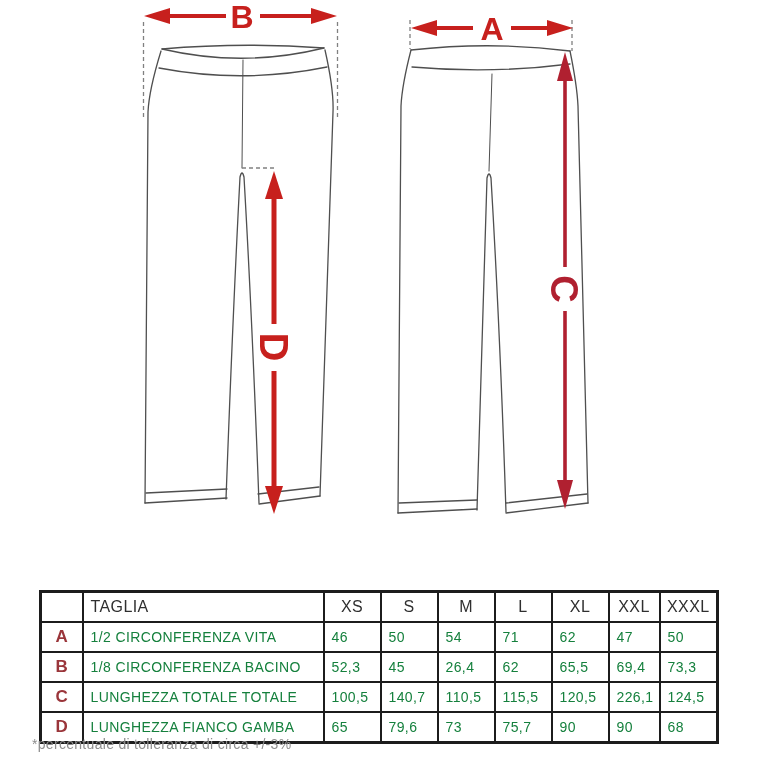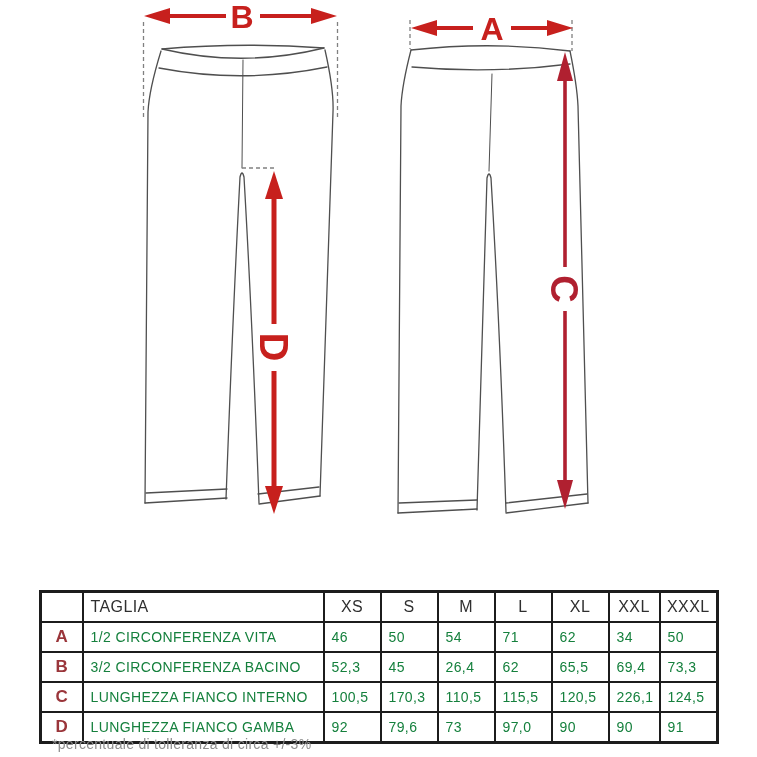--- a/index.html
+++ b/index.html
@@ -27,21 +27,21 @@
   }
   .size-table td.letter-cell{
     text-align:center;padding:0;
     color:#9a353a;font-weight:bold;font-size:17px;
   }
   .size-table td.taglia-cell{font-size:16px;color:#2f2f2f;}
   .size-table td.size-head-cell{
     text-align:center;padding:0;font-size:16px;color:#2f2f2f;
   }
   .footnote{
-    position:absolute;left:52px;top:736px;
+    position:absolute;left:32px;top:736px;
     font-size:14px;color:#8d8d8d;letter-spacing:0.3px;
   }
 </style>
 </head>
 <body>
 
 <div class="canvas">
 
   <svg class="diagram-svg" width="757" height="580" viewBox="0 0 757 580">
 
@@ -159,54 +159,54 @@
         <td class="size-head-cell">XXXL</td>
       </tr>
       <tr>
         <td class="letter-cell">A</td>
         <td>1/2 CIRCONFERENZA VITA</td>
         <td>46</td>
         <td>50</td>
         <td>54</td>
         <td>71</td>
         <td>62</td>
-        <td>34</td>
+        <td>47</td>
         <td>50</td>
       </tr>
       <tr>
         <td class="letter-cell">B</td>
-        <td>3/2 CIRCONFERENZA BACINO</td>
+        <td>1/8 CIRCONFERENZA BACINO</td>
         <td>52,3</td>
         <td>45</td>
         <td>26,4</td>
         <td>62</td>
         <td>65,5</td>
         <td>69,4</td>
         <td>73,3</td>
       </tr>
       <tr>
         <td class="letter-cell">C</td>
-        <td>LUNGHEZZA FIANCO INTERNO</td>
+        <td>LUNGHEZZA TOTALE TOTALE</td>
         <td>100,5</td>
-        <td>170,3</td>
+        <td>140,7</td>
         <td>110,5</td>
         <td>115,5</td>
         <td>120,5</td>
         <td>226,1</td>
         <td>124,5</td>
       </tr>
       <tr>
         <td class="letter-cell">D</td>
         <td>LUNGHEZZA FIANCO GAMBA</td>
-        <td>92</td>
+        <td>65</td>
         <td>79,6</td>
         <td>73</td>
-        <td>97,0</td>
+        <td>75,7</td>
         <td>90</td>
         <td>90</td>
-        <td>91</td>
+        <td>68</td>
       </tr>
     </tbody>
   </table>
 
   <div class="footnote">*percentuale di tolleranza di circa +/-3%</div>
 
 </div>
 
 </body></html>

